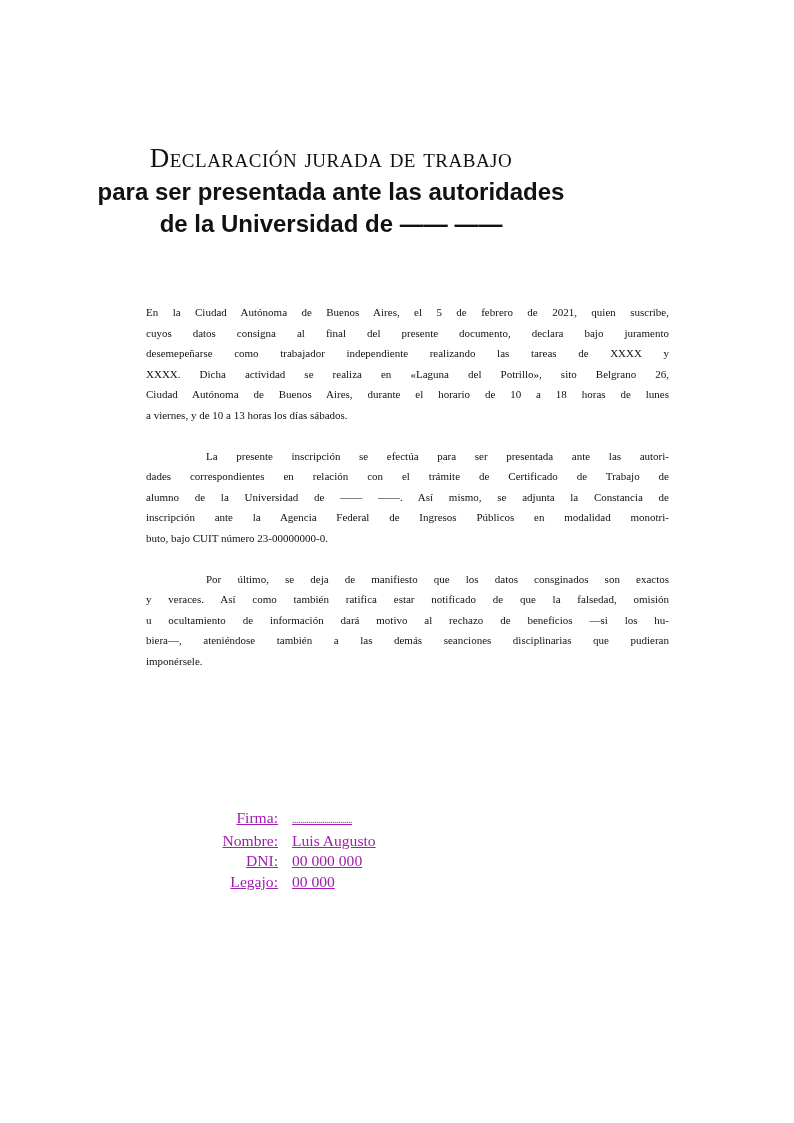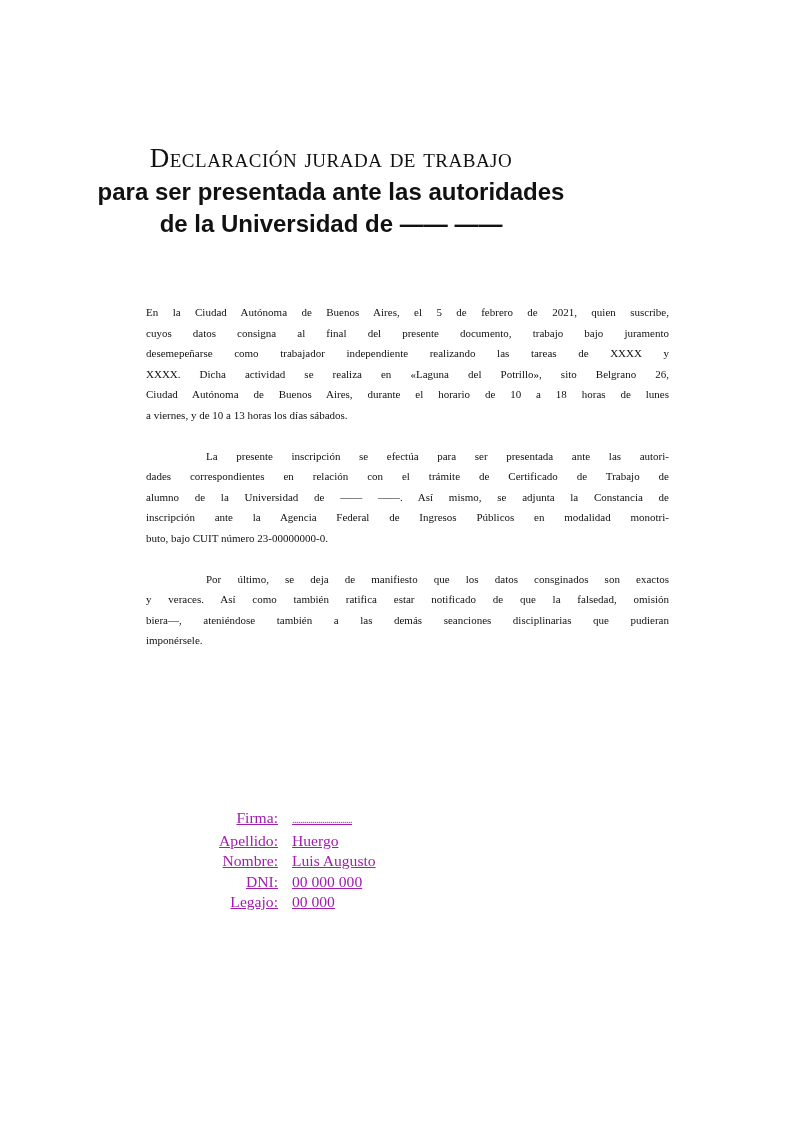--- a/index.html
+++ b/index.html
@@ -39,50 +39,47 @@
 
 <div class="title-block">
   <div class="title-main"><span class="sc">Declaración jurada de trabajo</span></div>
   <div class="subtitle">para ser presentada ante las autoridades</div>
   <div class="subtitle">de la Universidad de —— ——</div>
 </div>
 
 <div class="body-text">
   <p class="para">
     <span class="line">En la Ciudad Autónoma de Buenos Aires, el 5 de febrero de 2021, quien suscribe,</span>
-    <span class="line">cuyos datos consigna al final del presente documento, trabajo bajo juramento</span>
+    <span class="line">cuyos datos consigna al final del presente documento, declara bajo juramento</span>
     <span class="line">desemepeñarse como trabajador independiente realizando las tareas de XXXX y</span>
     <span class="line">XXXX. Dicha actividad se realiza en «Laguna del Potrillo», sito Belgrano 26,</span>
     <span class="line">Ciudad Autónoma de Buenos Aires, durante el horario de 10 a 18 horas de lunes</span>
     <span class="line last">a viernes, y de 10 a 13 horas los días sábados.</span>
   </p>
   <p class="para">
     <span class="line indent">La presente inscripción se efectúa para ser presentada ante las autori-</span>
     <span class="line">dades correspondientes en relación con el trámite de Certificado de Trabajo de</span>
     <span class="line">alumno de la Universidad de —— ——. Así mismo, se adjunta la Constancia de</span>
     <span class="line">inscripción ante la Agencia Federal de Ingresos Públicos en modalidad monotri-</span>
     <span class="line last">buto, bajo CUIT número 23-00000000-0.</span>
   </p>
   <p class="para">
     <span class="line indent">Por último, se deja de manifiesto que los datos consginados son exactos</span>
     <span class="line">y veraces. Así como también ratifica estar notificado de que la falsedad, omisión</span>
+    <span class="line">u ocultamiento de información dará motivo al rechazo de beneficios —si los hu-</span>
     <span class="line">biera—, ateniéndose también a las demás seanciones disciplinarias que pudieran</span>
     <span class="line last">imponérsele.</span>
   </p>
 </div>
 
 <table class="sig-table">
   <tbody>
       <tr>
     <td class="sig-label">Firma:</td>
     <td class="sig-dots">..............................</td>
-  </tr>
-  <tr>
-    <td class="sig-label">Apellido:</td>
-    <td>Huergo</td>
   </tr>
   <tr>
     <td class="sig-label">Nombre:</td>
     <td>Luis Augusto</td>
   </tr>
   <tr>
     <td class="sig-label">DNI:</td>
     <td>00 000 000</td>
   </tr>
   <tr>

